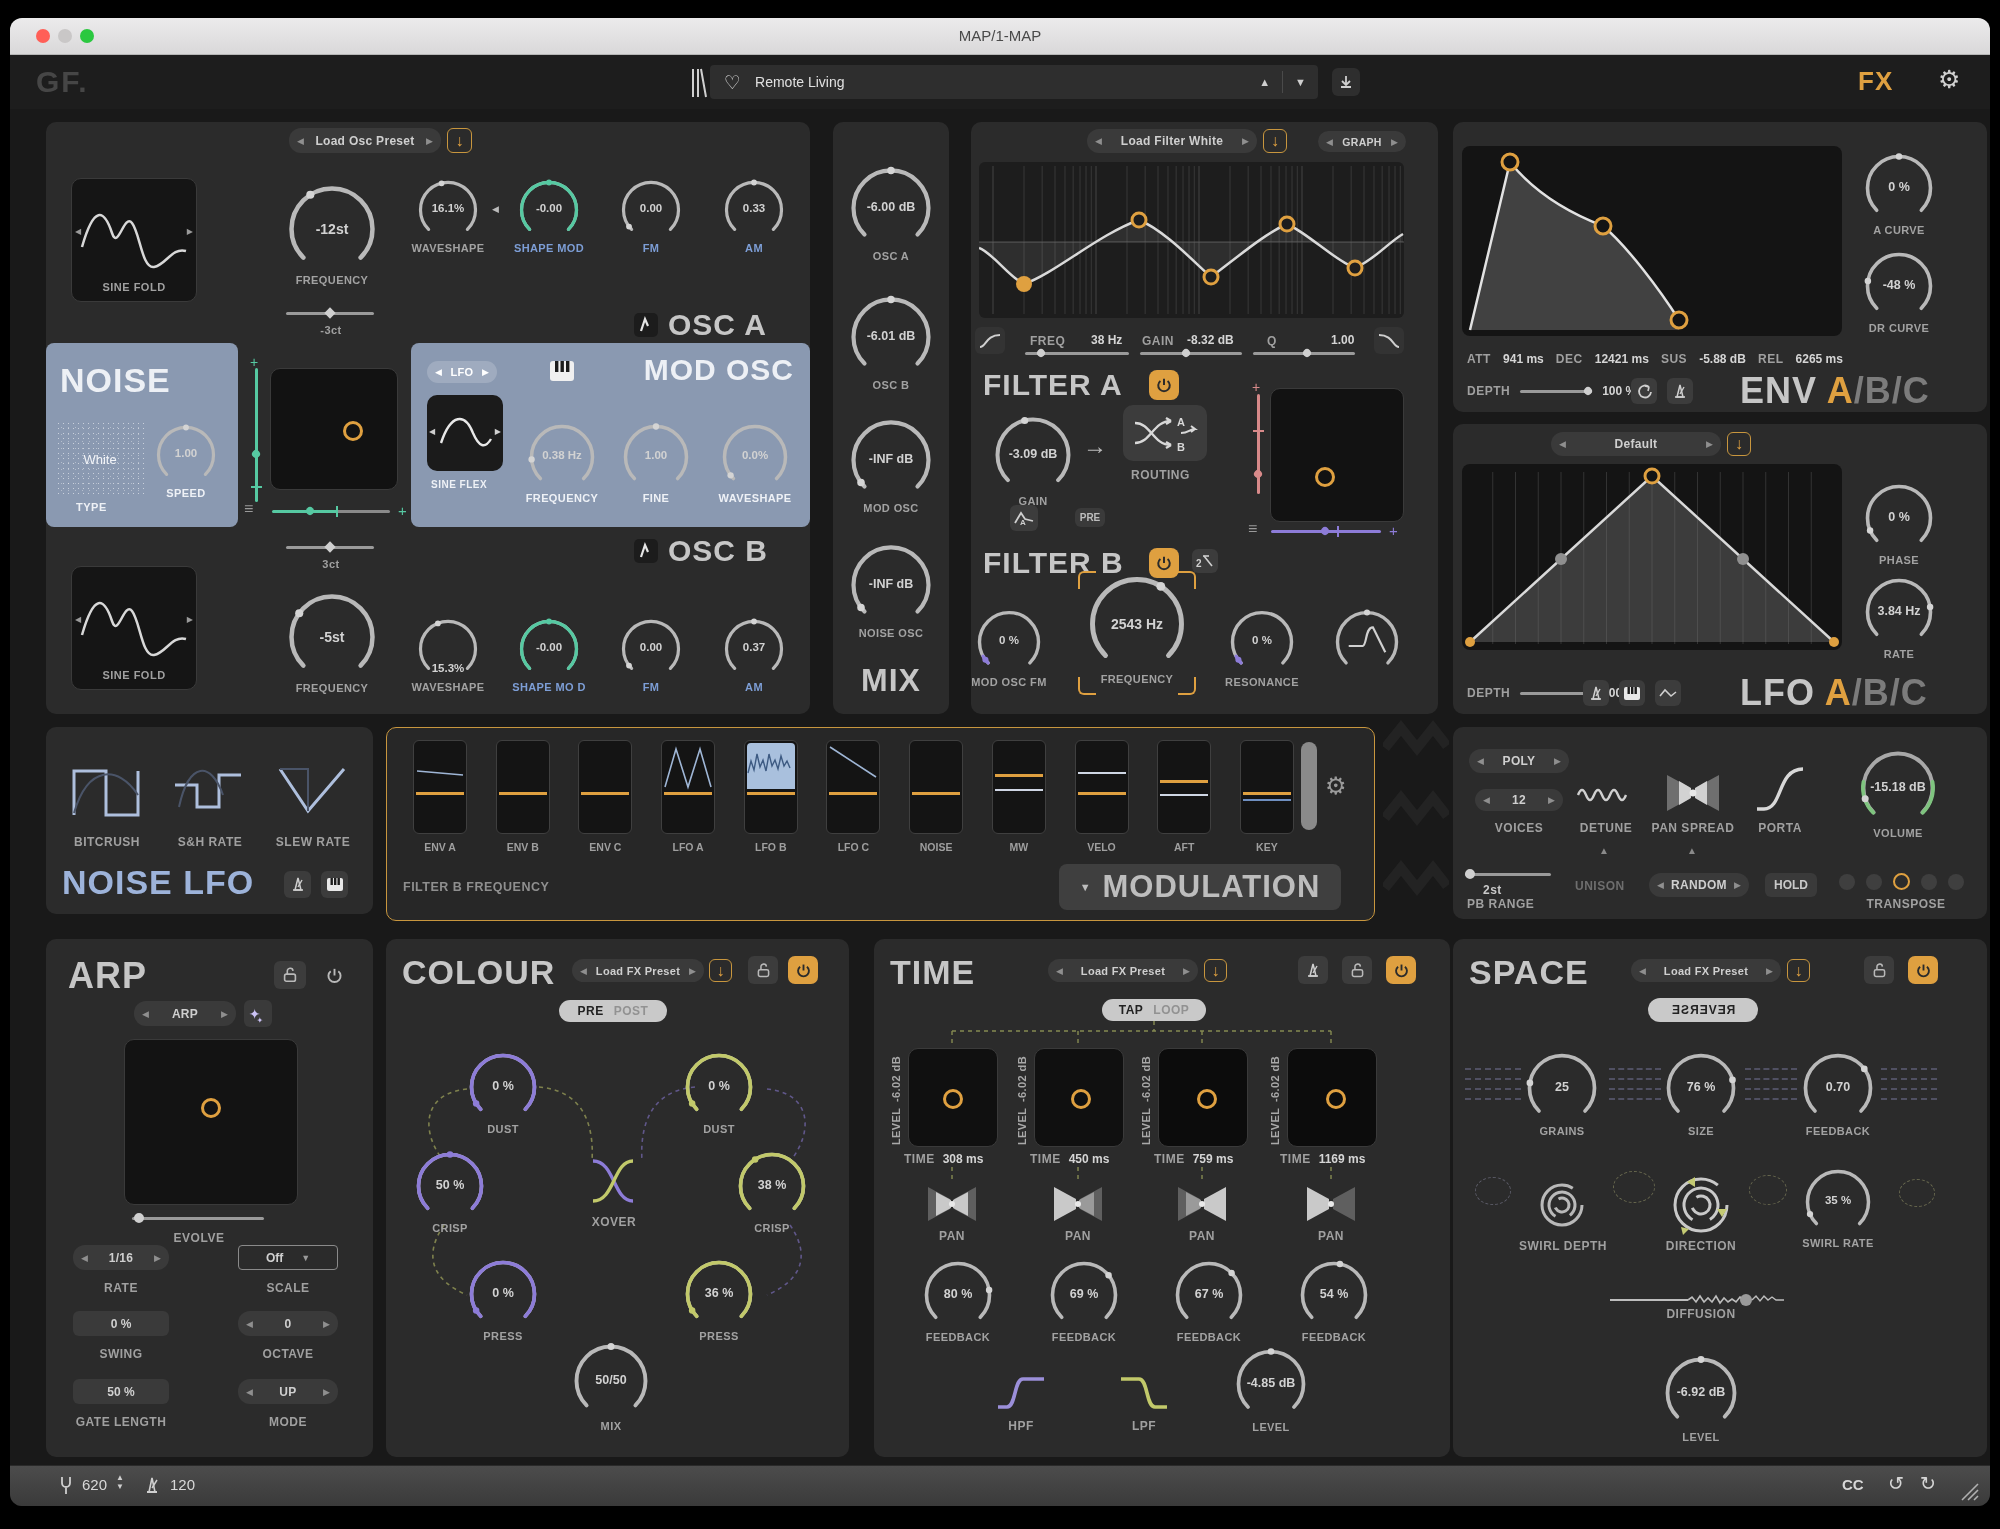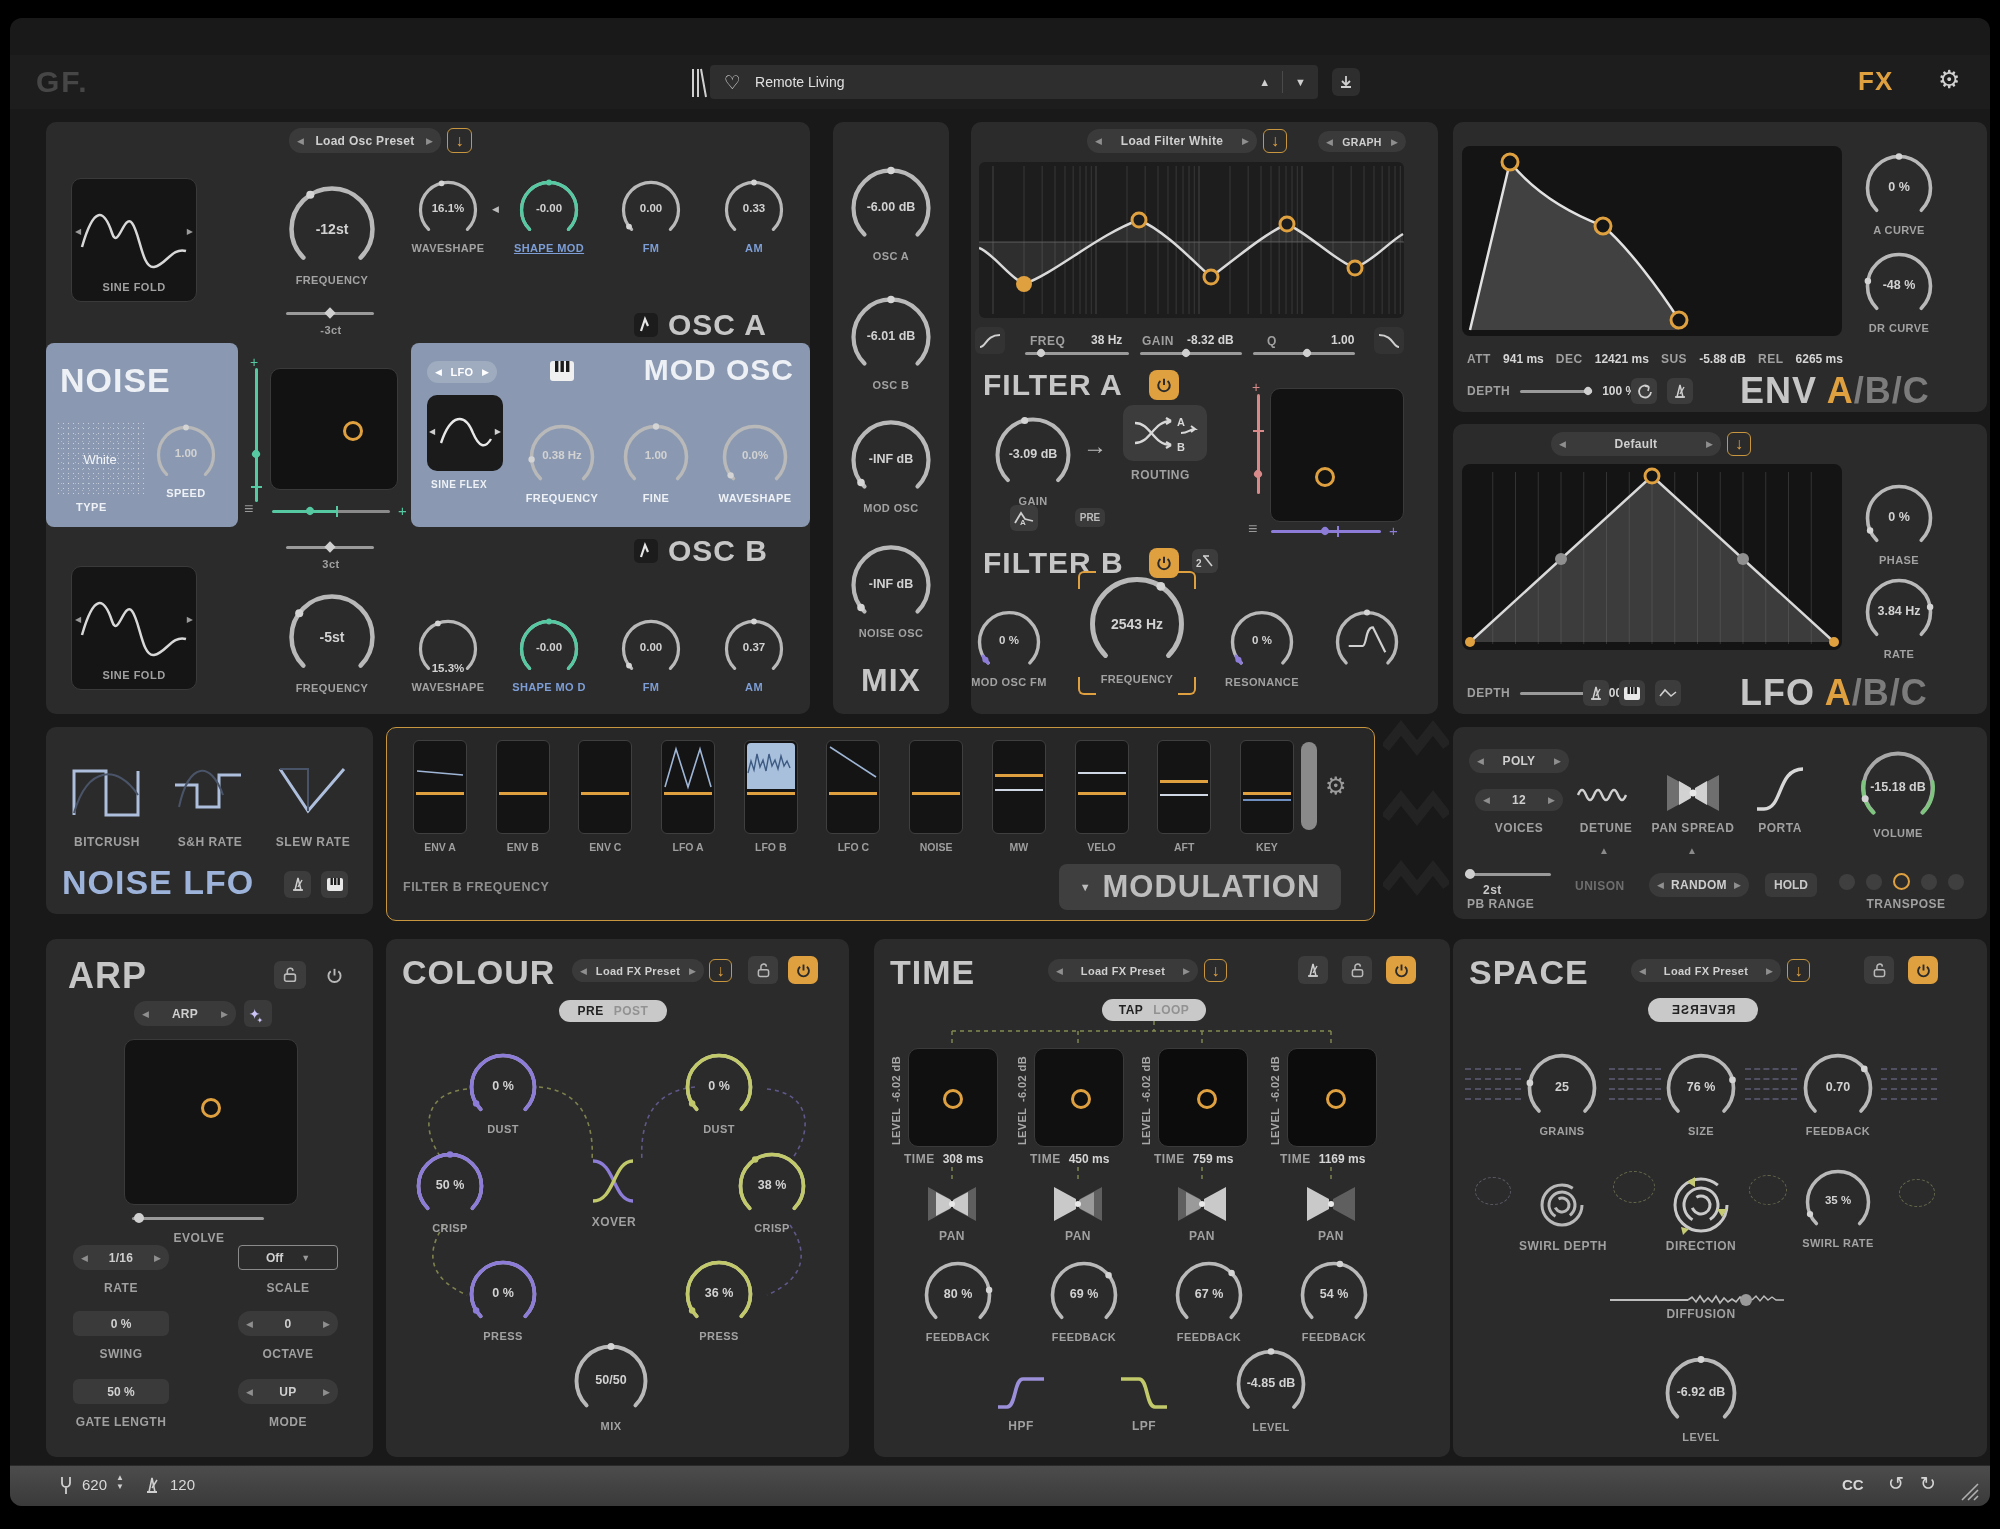--- a/index.html
+++ b/index.html
@@ -48,20 +48,26 @@
   .scrib{position:absolute;border:1.5px dashed rgba(175,175,120,.45);border-radius:50%;}
   .vtext{writing-mode:vertical-rl;transform:rotate(180deg);font-size:11px;font-weight:700;color:#a8a8a8;letter-spacing:.4px;display:flex;gap:6px;align-items:center;}
   #statusbar{position:absolute;left:0;right:0;bottom:0;height:40px;background:linear-gradient(#4c4c4c,#3a3a3a);border-top:1px solid #2a2a2a;}
   .sbtxt{font-size:15px;color:#d8d8d8;font-weight:400;}
 </style>
 </head>
 <body>
 
 <div id="win">
 
+  <div id="titlebar">
+    <span class="tdot" style="left:26px;background:#ff5f57;"></span>
+    <span class="tdot" style="left:48px;background:#c9c7c7;"></span>
+    <span class="tdot" style="left:70px;background:#2bc840;"></span>
+    <div id="wtitle">MAP/1-MAP</div>
+  </div>
 
   <div id="header">
     <div id="gflogo">GF.</div>
     <svg class="abs" style="left:678px;top:12px;" width="20" height="32">
         <path d="M5,2 V30 M10,2 V30 M13,2 L18,30" stroke="#cfcfcf" stroke-width="2" fill="none"></path>
       </svg>
     <div id="presetbox">
       <span style="margin-left:14px;font-size:19px;color:#d5d5d5;">♡</span>
       <span style="margin-left:14px;font-size:14px;color:#e0e0e0;flex:1;">Remote Living</span>
       <span style="font-size:11px;color:#cfcfcf;margin-right:12px;">▲</span>
@@ -114,21 +120,21 @@
         <div class="kl">WAVESHAPE</div>
       </div>
     <span class="abs" style="left:446px;top:82px;font-size:9px;color:#bbb;">◀</span>
     <div class="kn" style="left:471px;top:56px;width:64px;">
         <svg width="64" height="64">
           <path d="M12.6,51.4 A27.5,27.5 0 1 1 51.4,51.4" stroke="#b9b9b9" stroke-width="3.2" fill="none" stroke-linecap="round"></path>
           <path d="M12.6,51.4 A27.5,27.5 0 1 1 51.5,51.4" stroke="#56c9a2" stroke-width="3.2" fill="none" stroke-linecap="round"></path>
           <circle cx="31.999999999999996" cy="4.5" r="2.88" fill="#56c9a2"></circle>
         </svg>
         <div class="kv" style="top: 24px; font-size: 11.5px;">-0.00</div>
-        <div class="kl" style="color: rgb(125, 158, 214); text-decoration: underline;">SHAPE MOD</div>
+        <div class="kl" style="color: rgb(125, 158, 214);">SHAPE MOD</div>
       </div>
     <div class="kn" style="left:573px;top:56px;width:64px;">
         <svg width="64" height="64">
           <path d="M12.6,51.4 A27.5,27.5 0 1 1 51.4,51.4" stroke="#b9b9b9" stroke-width="3.2" fill="none" stroke-linecap="round"></path>
           <circle cx="10.008671891605008" cy="48.51155619646181" r="2.88" fill="#d4d4d4"></circle>
         </svg>
         <div class="kv" style="top: 24px; font-size: 11.5px;">0.00</div>
         <div class="kl" style="color: rgb(125, 158, 214);">FM</div>
       </div>
     <div class="kn" style="left:676px;top:56px;width:64px;">

